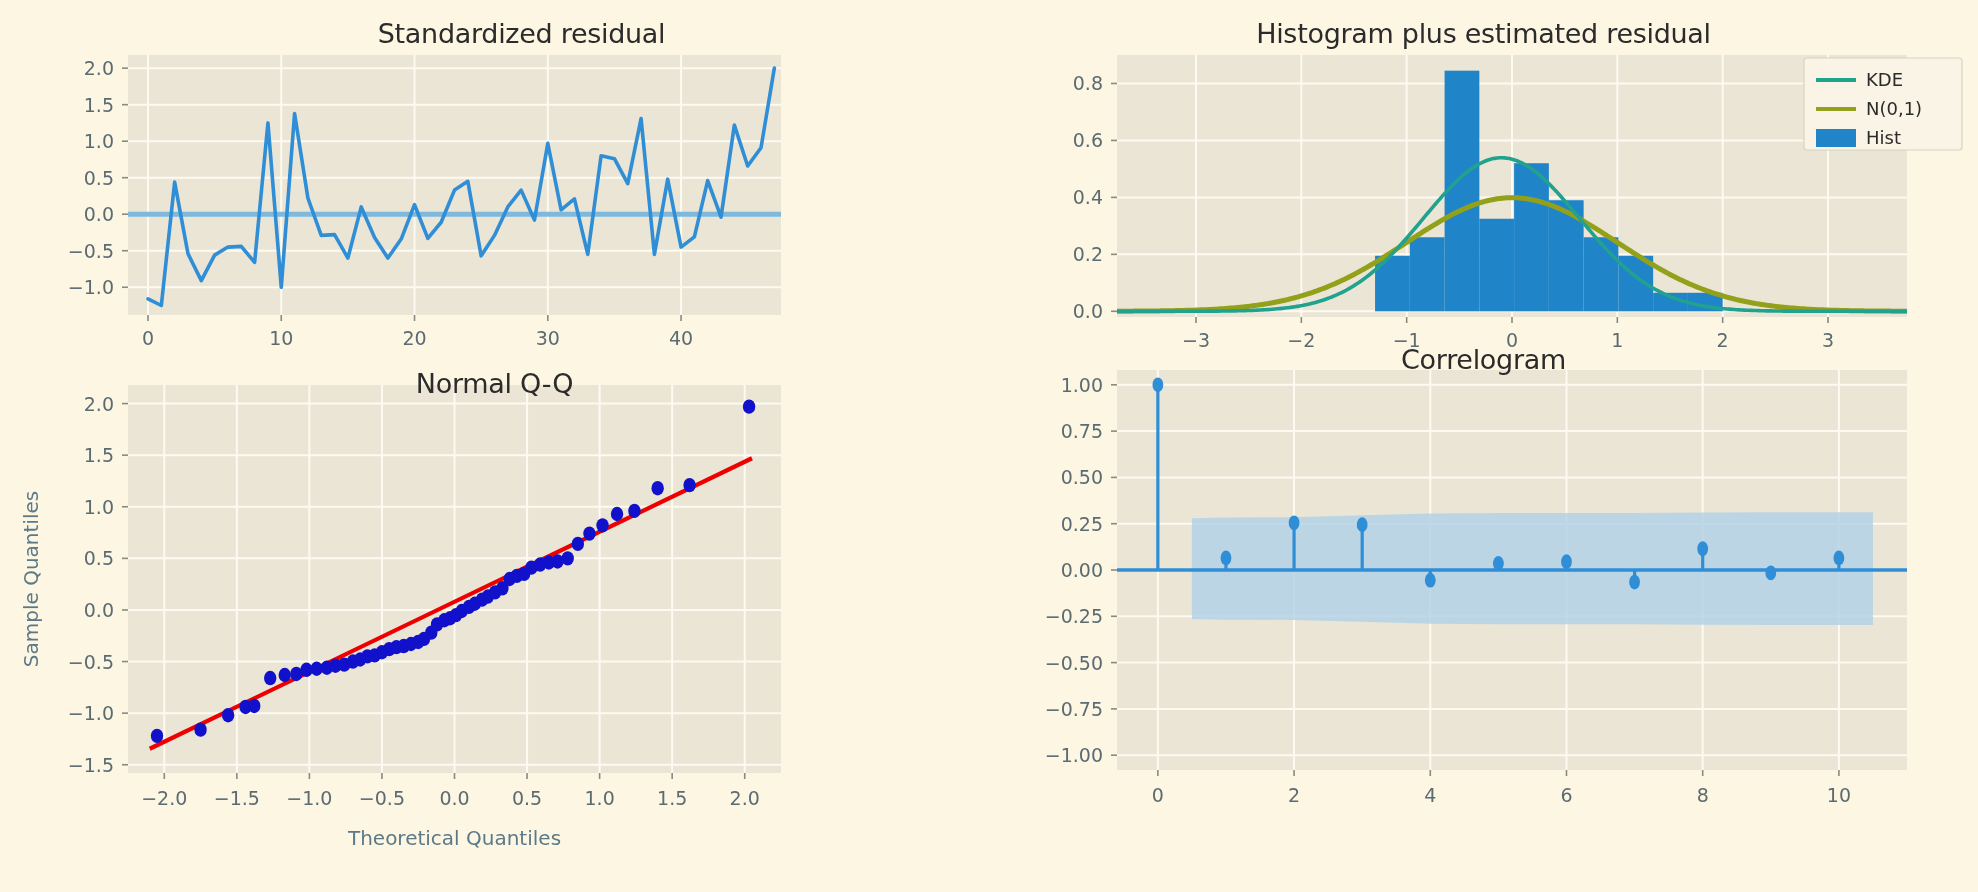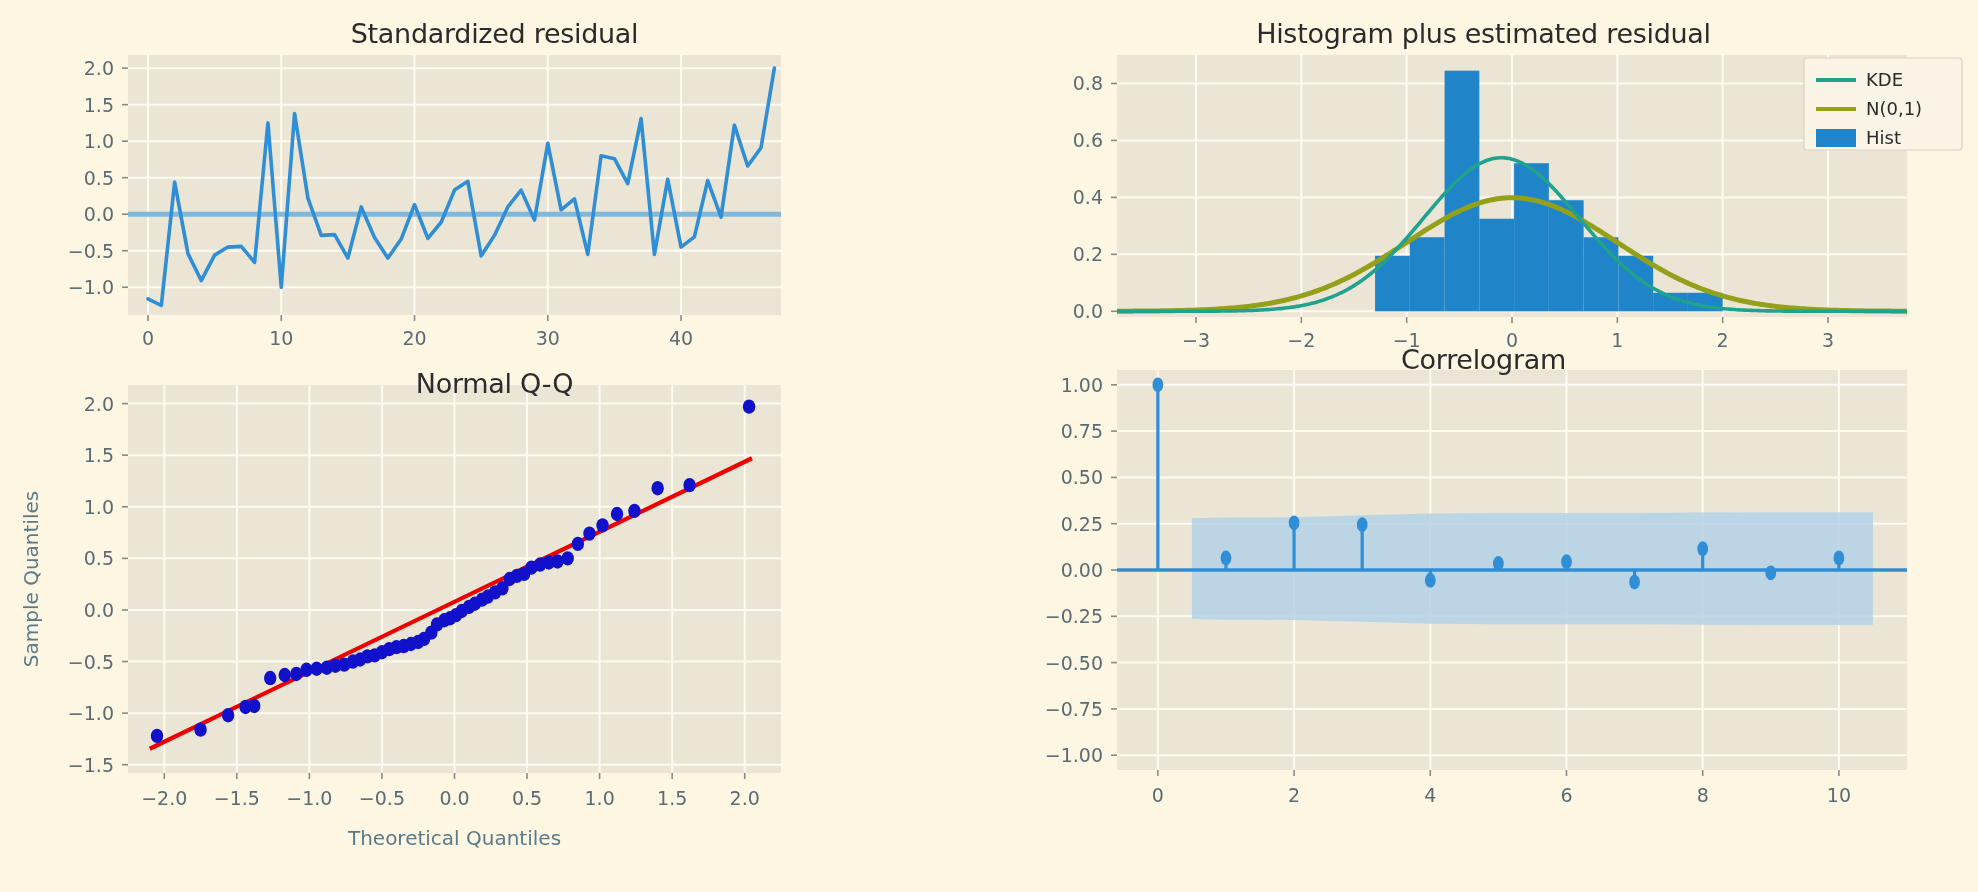--- a/index.html
+++ b/index.html
@@ -23,21 +23,21 @@
   .plotbg{fill:#ebe5d5;}
   .gridline{stroke:#fdfaf2;stroke-width:2;}
   .tickmark{stroke:#8a8a80;stroke-width:1.6;}
 </style>
 </head>
 <body>
 
 <div id="figure">
 
   <div class="panel" style="left:0px;top:0px;width:989px;height:352px;">
-    <div class="panel-title" style="top:18px;">Standardized residual</div>
+    <div class="panel-title" style="top:18px;padding-left:27px;">Standardized residual</div>
     <svg id="svg-residual" width="989" height="352">
         <rect x="128" y="55" width="653" height="260" class="plotbg"></rect>
         <line x1="147.98979591836735" y1="55" x2="147.98979591836735" y2="315" class="gridline"></line>
         <line x1="281.2551020408163" y1="55" x2="281.2551020408163" y2="315" class="gridline"></line>
         <line x1="414.5204081632653" y1="55" x2="414.5204081632653" y2="315" class="gridline"></line>
         <line x1="547.7857142857143" y1="55" x2="547.7857142857143" y2="315" class="gridline"></line>
         <line x1="681.0510204081633" y1="55" x2="681.0510204081633" y2="315" class="gridline"></line>
         <line x1="128" y1="287.24719101123594" x2="781" y2="287.24719101123594" class="gridline"></line>
         <line x1="128" y1="250.7303370786517" x2="781" y2="250.7303370786517" class="gridline"></line>
         <line x1="128" y1="214.21348314606743" x2="781" y2="214.21348314606743" class="gridline"></line>

